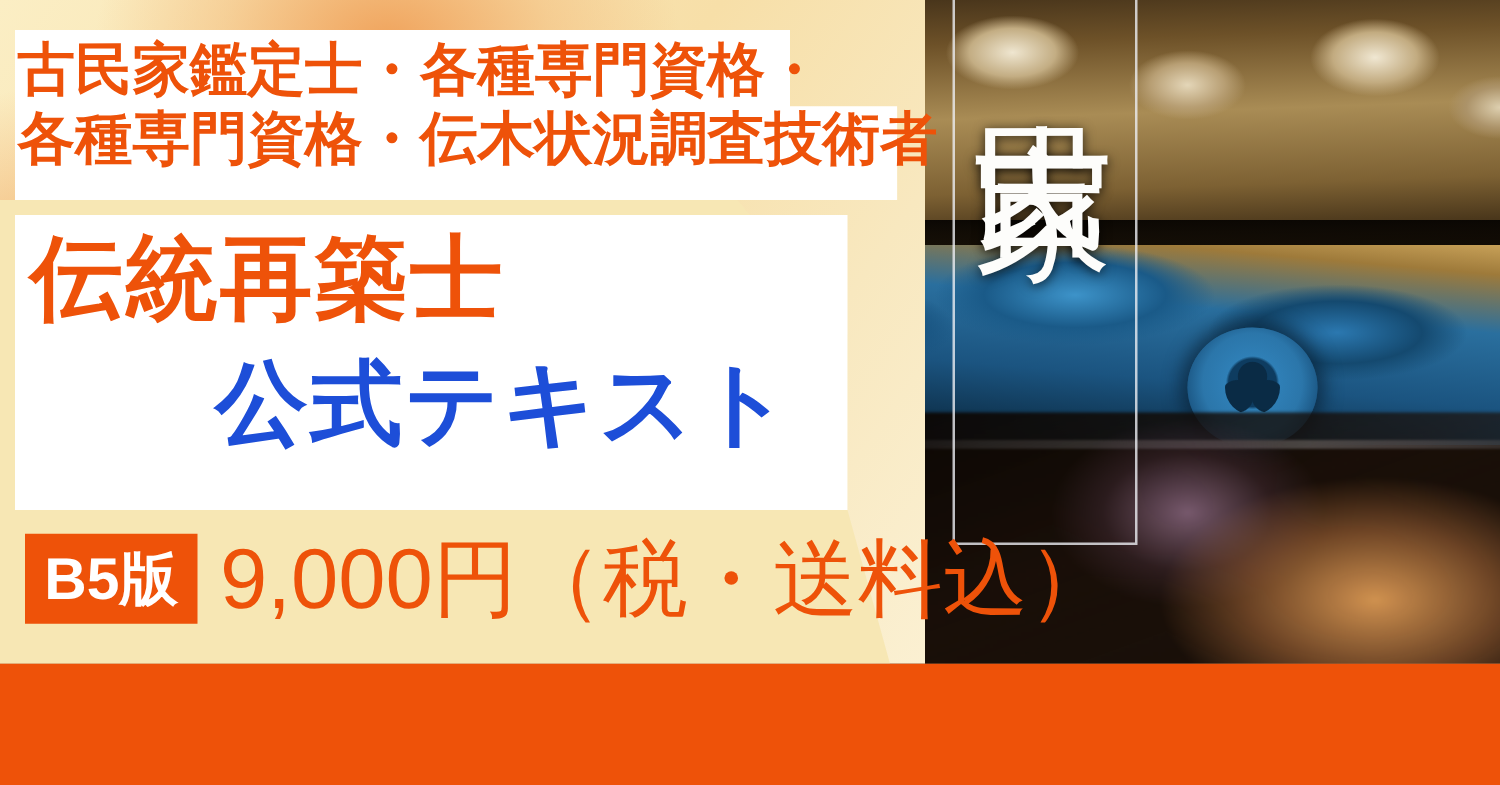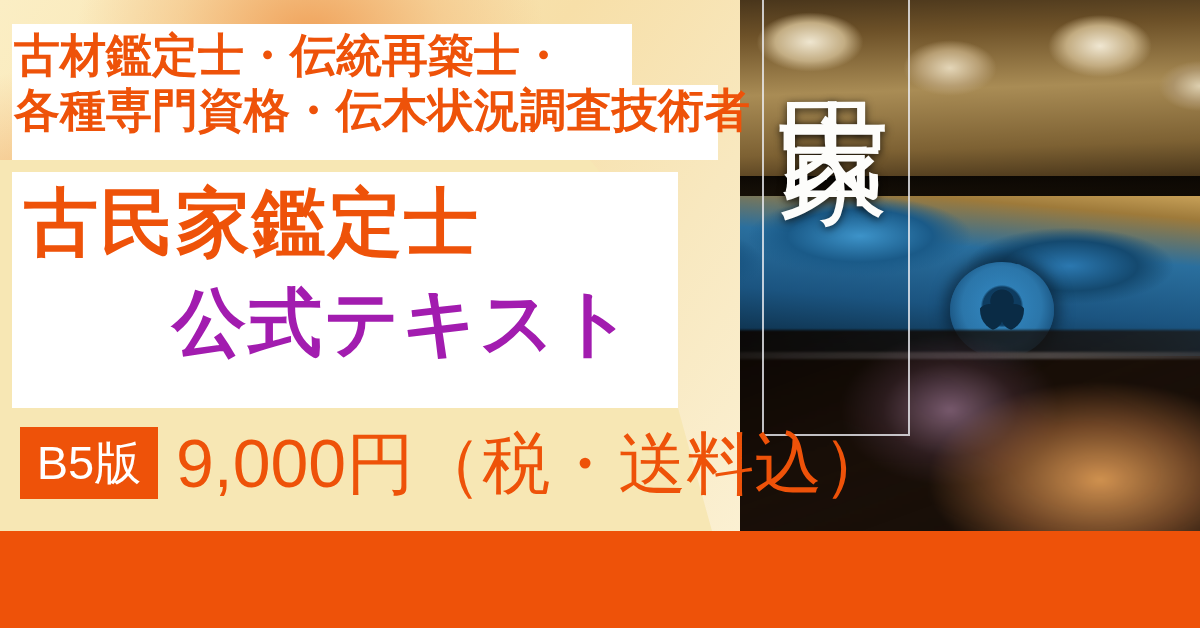--- a/index.html
+++ b/index.html
@@ -203,37 +203,37 @@
     color: #ee5209;
     font-size: 74px;
     font-weight: 700;
     line-height: 1.0;
     letter-spacing: 2px;
     white-space: nowrap;
   }
   .panel-mid-l2 {
     position: absolute;
     left: 172px; top: 286px;
-    color: #a21caf;
+    color: #1d4ed8;
     font-size: 74px;
     font-weight: 700;
     line-height: 1.0;
     letter-spacing: 2px;
     white-space: nowrap;
   }
 
   
   .size-badge {
     position: absolute;
     left: 20px; top: 427px;
     width: 138px; height: 72px;
     background: #ee5209;
     color: #ffffff;
     font-size: 47px;
-    font-weight: 400;
+    font-weight: 700;
     line-height: 72px;
     text-align: center;
     letter-spacing: 0px;
     white-space: nowrap;
     box-sizing: border-box;
   }
   .price-text {
     position: absolute;
     left: 176px; top: 429px;
     color: #ee5209;
@@ -270,26 +270,26 @@
   <div class="cover-frame"></div>
   <div class="cover-title">古民家</div>
   <div class="cover-subtitle">伝統構法 古民家活用のための調査と再生の</div>
 
   <div class="warm-wash"></div>
 
   <div class="cream-wedge"></div>
 
   <div class="panel-top"></div>
   <div class="panel-top-text">
-    <span class="line">古材鑑定士・伝統再築士・</span>
+    <span class="line">古民家鑑定士・各種専門資格・</span>
     <span class="line">各種専門資格・伝木状況調査技術者</span>
   </div>
 
   <div class="panel-mid"></div>
-  <div class="panel-mid-l1">古民家鑑定士</div>
+  <div class="panel-mid-l1">伝統再築士</div>
   <div class="panel-mid-l2">公式テキスト</div>
 
   <div class="size-badge">B5版</div>
   <div class="price-text">9,000円（税・送料込）</div>
 
   <div class="cta-bar">
     
     
   </div>
 

